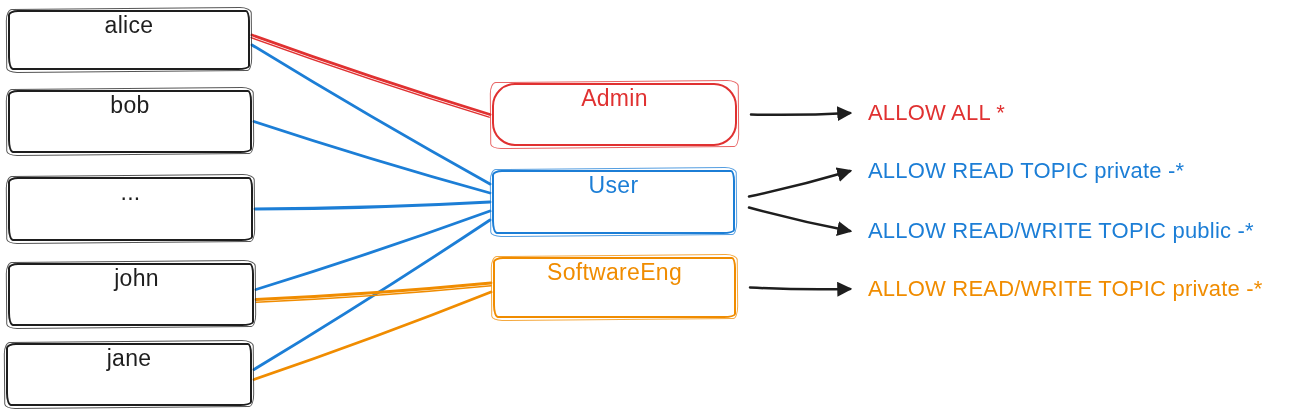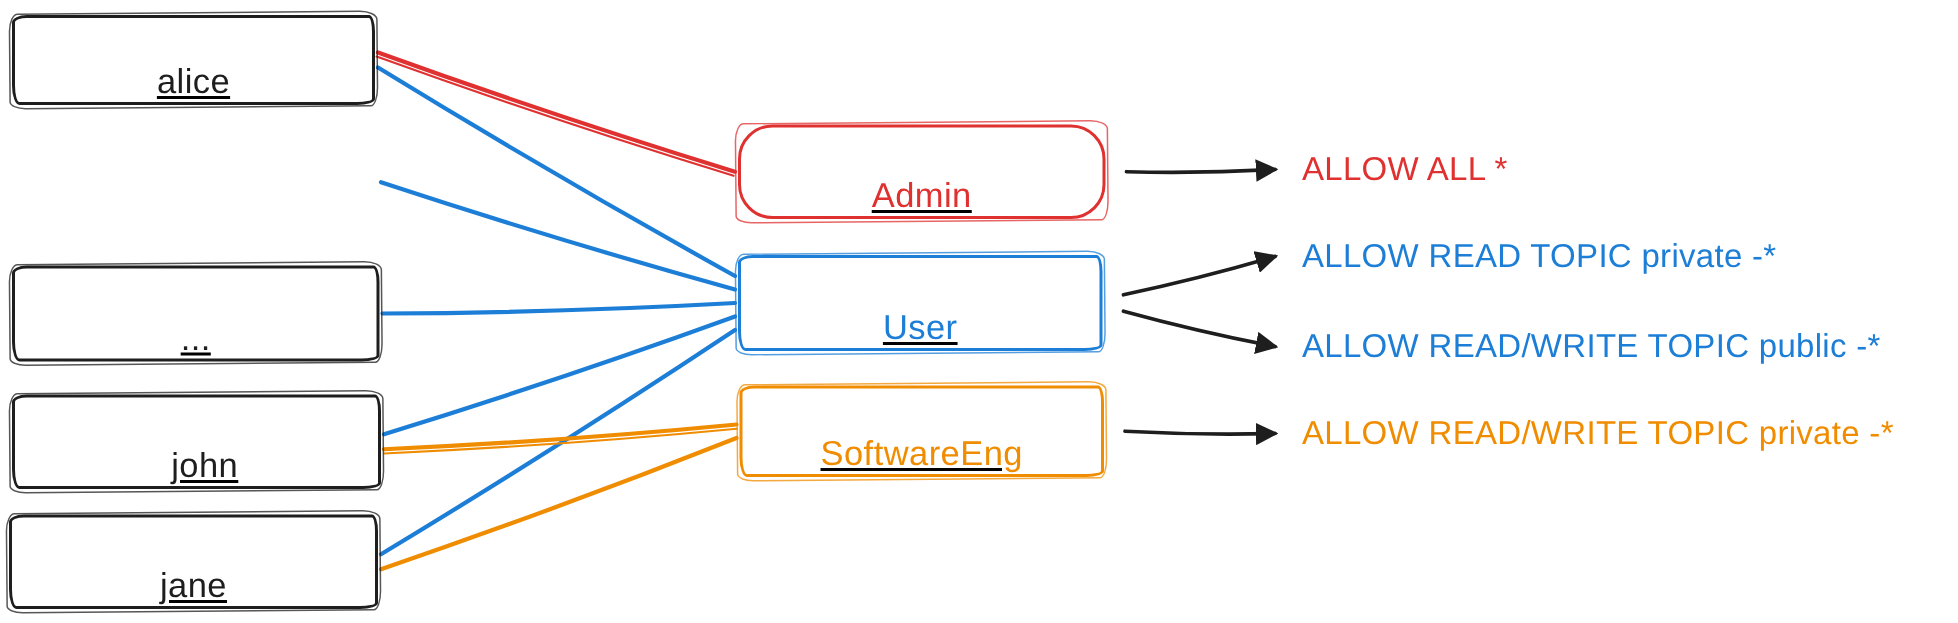--- a/index.html
+++ b/index.html
@@ -21,23 +21,22 @@
     top: 0;
   }
   
   .node {
     position: absolute;
     box-sizing: border-box;
     background: #ffffff;
     border: 2.6px solid var(--c, #1e1e1e);
     border-radius: 10px 4px 12px 5px / 5px 11px 4px 13px;
     display: flex;
-    align-items: flex-end;
+    align-items: flex-start;
     justify-content: center;
-    text-decoration: underline;
   }
   .node::after {
     content: "";
     position: absolute;
     inset: -4px;
     border: 1.7px solid var(--c, #1e1e1e);
     border-radius: 6px 12px 5px 11px / 12px 6px 13px 5px;
     transform: rotate(-0.5deg);
     opacity: 0.75;
     pointer-events: none;
@@ -81,20 +80,23 @@
       <path d="M254.0 379.5 Q373.5 338.6 491.0 292.0" stroke="#f08c00" stroke-width="2.8" fill="none" stroke-linecap="round"></path>
       <path d="M751.0 114.5 Q800.5 115.7 850.0 113.0" stroke="#1e1e1e" stroke-width="2.5" fill="none" stroke-linecap="round" marker-end="url(#arrowhead)"></path>
       <path d="M749.0 196.5 Q800.0 185.7 850.0 171.0" stroke="#1e1e1e" stroke-width="2.5" fill="none" stroke-linecap="round" marker-end="url(#arrowhead)"></path>
       <path d="M749.0 207.5 Q799.0 221.2 850.0 231.0" stroke="#1e1e1e" stroke-width="2.5" fill="none" stroke-linecap="round" marker-end="url(#arrowhead)"></path>
       <path d="M750.0 287.5 Q800.0 290.2 850.0 289.0" stroke="#1e1e1e" stroke-width="2.5" fill="none" stroke-linecap="round" marker-end="url(#arrowhead)"></path>
     </svg>
 
   <div class="node" style="left: 8px; top: 10px; width: 242px; height: 60px; --c: #1e1e1e;">
     <span class="node-label">alice</span>
   </div>
+  <div class="node" style="left: 8px; top: 90px; width: 244px; height: 63px; --c: #1e1e1e;">
+    <span class="node-label">bob</span>
+  </div>
   <div class="node" style="left: 8px; top: 177px; width: 245px; height: 64px; --c: #1e1e1e;">
     <span class="node-label">...</span>
   </div>
   <div class="node" style="left: 8px; top: 263px; width: 246px; height: 63px; padding-left: 11px; --c: #1e1e1e;">
     <span class="node-label">john</span>
   </div>
   <div class="node" style="left: 6px; top: 343px; width: 246px; height: 63px; --c: #1e1e1e;">
     <span class="node-label">jane</span>
   </div>
 

